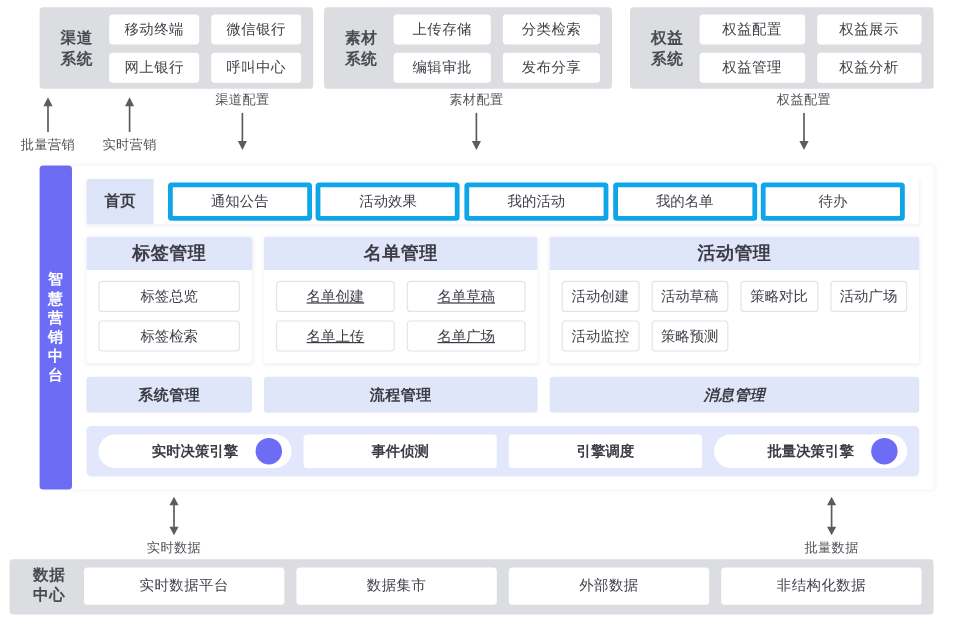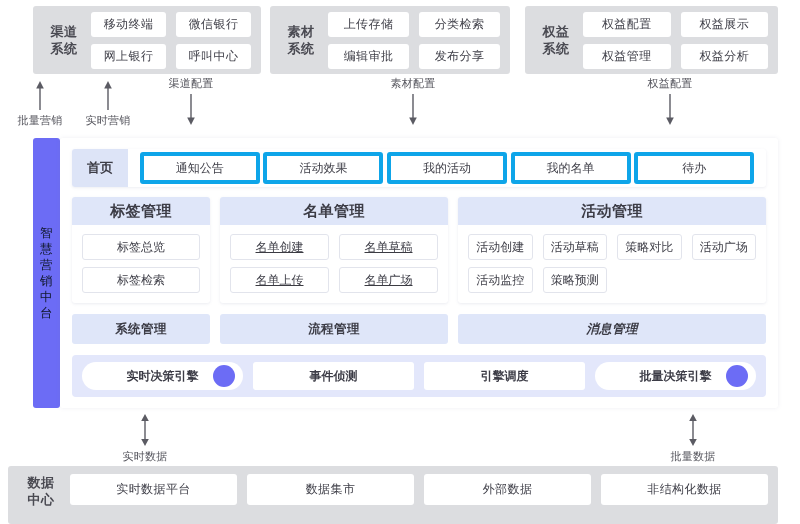--- a/index.html
+++ b/index.html
@@ -87,22 +87,22 @@
     width: 27px;
     height: 270px;
     background: #6c6cf5;
     border-radius: 3px;
     display: flex;
     align-items: center;
     justify-content: center;
   }
   .vbar-text {
     font-size: 12.5px;
-    font-weight: normal;
-    color: #0f172a;
+    font-weight: bold;
+    color: #ffffff;
     line-height: 16px;
     text-align: center;
     width: 14px;
     letter-spacing: 0.3px;
   }
   .panel {
     position: absolute;
     left: 27px;
     top: 0;
     width: 718px;
@@ -264,25 +264,25 @@
     border-radius: 50%;
     background: #6c6cf5;
   }
 
   
   .datacard {
     position: absolute;
     left: 8px;
     top: 466px;
     width: 770px;
-    height: 58px;
+    height: 46px;
     background: #dcdde0;
     border-radius: 3px;
     display: flex;
-    align-items: flex-start;
+    align-items: flex-end;
     box-sizing: border-box;
     padding: 8px 10px;
   }
   .data-grid {
     flex: 1 1 auto;
     display: grid;
     grid-template-columns: repeat(4, 1fr);
     gap: 10px;
     margin-left: 6px;
   }
@@ -351,29 +351,29 @@
   </div>
 
   <div class="arrow-wrap" style="left:63px; top:80px;">
     <svg class="arrow-svg" width="14" height="30" viewBox="0 0 14 30">
       <line x1="7" y1="30" x2="7" y2="7" stroke="#5b5b63" stroke-width="1.4"></line>
       <polygon points="7,1 3.2,8.5 10.8,8.5" fill="#5b5b63"></polygon>
     </svg>
     <div class="arrow-label" style="margin-top:3px;">实时营销</div>
   </div>
 
-  <div class="arrow-wrap" style="left:146px; top:76px;text-align:center;">
+  <div class="arrow-wrap" style="left:157px; top:76px;text-align:center;">
     <div class="arrow-label">渠道配置</div>
     <svg class="arrow-svg" width="14" height="32" viewBox="0 0 14 32" style="margin-top:3px;">
       <line x1="7" y1="0" x2="7" y2="24" stroke="#5b5b63" stroke-width="1.4"></line>
       <polygon points="7,31 3.2,23.5 10.8,23.5" fill="#5b5b63"></polygon>
     </svg>
   </div>
 
-  <div class="arrow-wrap" style="left:368px; top:76px;">
+  <div class="arrow-wrap" style="left:352px; top:76px;">
     <div class="arrow-label">素材配置</div>
     <svg class="arrow-svg" width="14" height="32" viewBox="0 0 14 32" style="margin-top:3px;">
       <line x1="7" y1="0" x2="7" y2="24" stroke="#5b5b63" stroke-width="1.4"></line>
       <polygon points="7,31 3.2,23.5 10.8,23.5" fill="#5b5b63"></polygon>
     </svg>
   </div>
 
   <div class="arrow-wrap" style="left:625px; top:76px;">
     <div class="arrow-label">权益配置</div>
     <svg class="arrow-svg" width="14" height="32" viewBox="0 0 14 32" style="margin-top:3px;">

